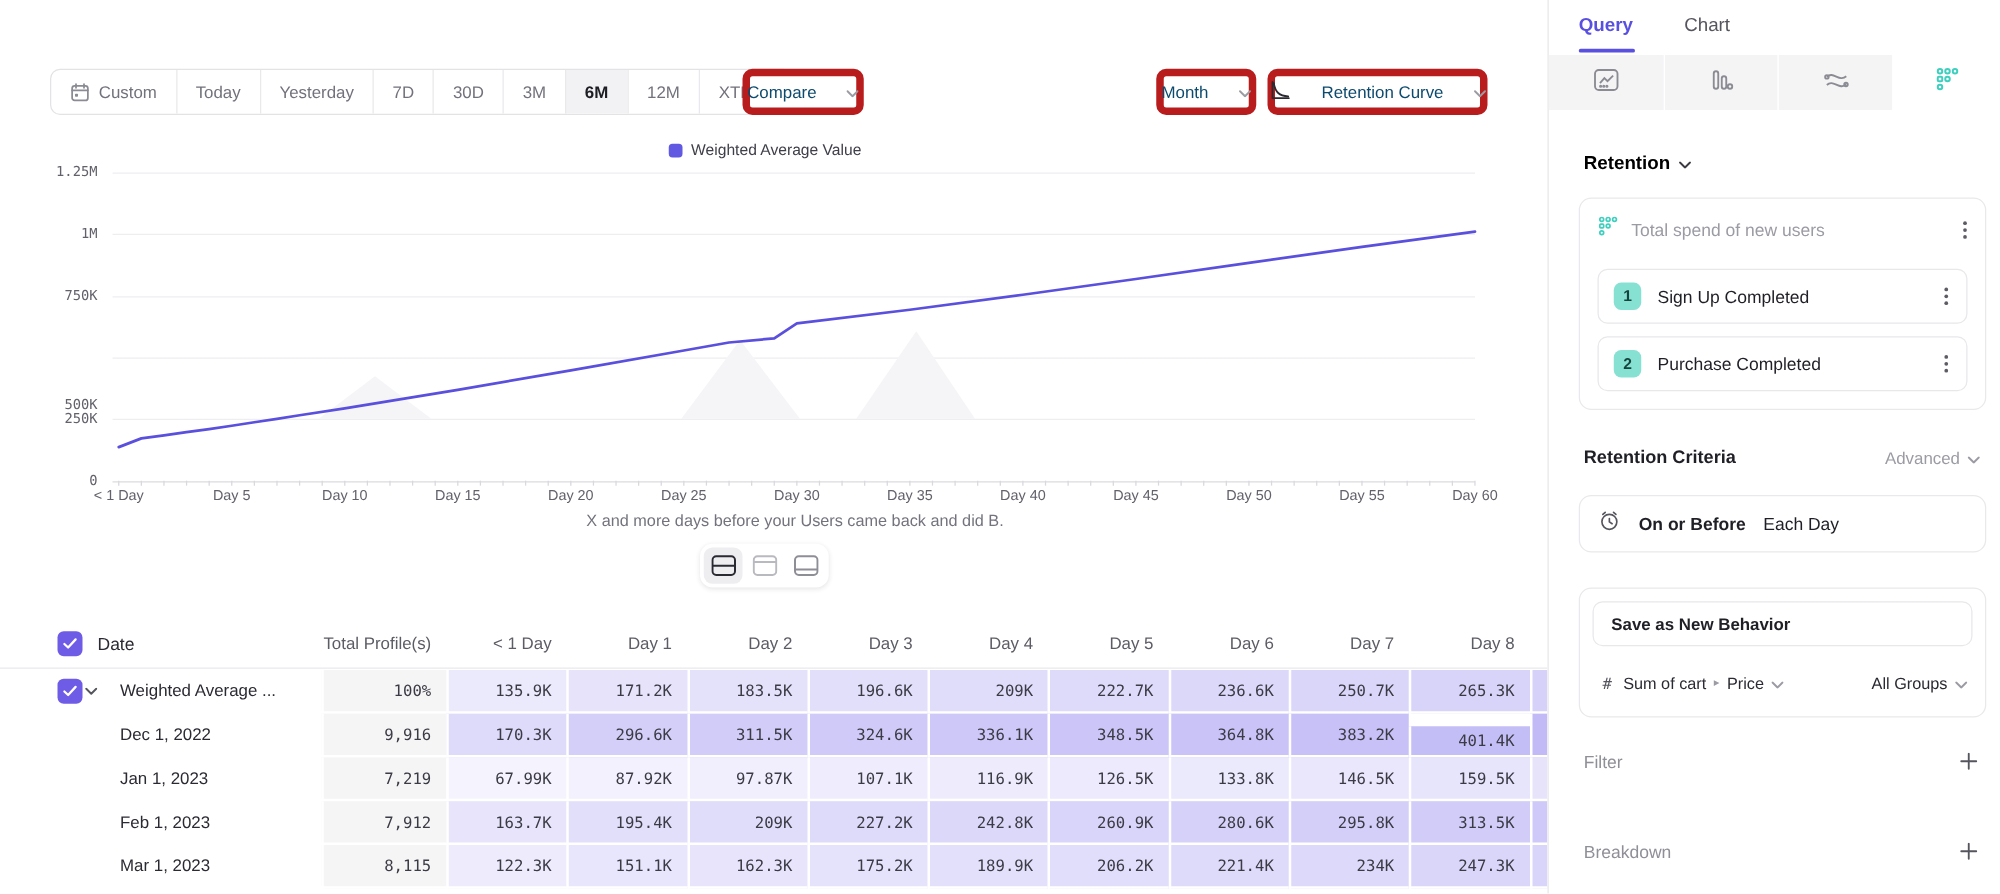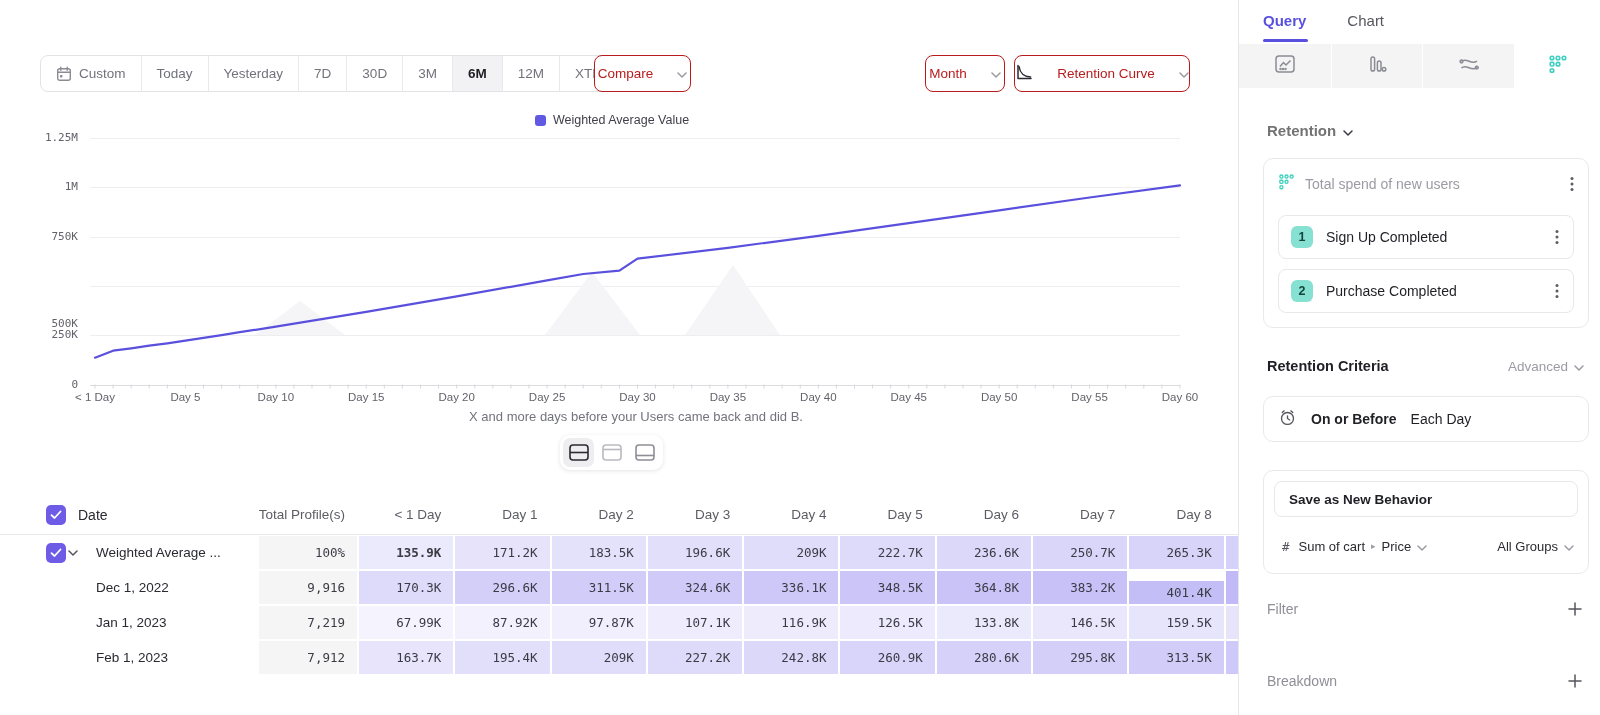--- a/index.html
+++ b/index.html
@@ -11,22 +11,22 @@
   .main { position: absolute; left: 0; top: 0; width: 1238px; height: 715px; }
 
   
   .seg { position: absolute; left: 40px; top: 55px; display: flex; align-items: stretch; height: 37px;
          border: 1px solid #e3e3e6; border-radius: 8px; background: #fff; overflow: hidden; }
   .seg-item { display: flex; align-items: center; gap: 7px; padding: 0 15px; font-size: 13.5px;
               color: #72727c; border-left: 1px solid #e9e9ec; cursor: pointer; white-space: nowrap; }
   .seg-item:first-child { border-left: none; }
   .seg-item.active { background: #f2f2f4; color: #1d1d24; font-weight: 700; }
   .btn { position: absolute; display: flex; align-items: center; justify-content: center; gap: 24px;
-         height: 37px; border: 1px solid #b91c1c; border-radius: 8px; background: #fff;
-         font-size: 13.5px; color: #b91c1c; cursor: pointer; white-space: nowrap; }
+         height: 37px; border: 6px solid #b91c1c; border-radius: 8px; background: #fff;
+         font-size: 13.5px; color: #0c4a6e; cursor: pointer; white-space: nowrap; }
   .btn-compare { left: 594px; top: 55px; width: 97px; }
   .btn-month   { left: 925px; top: 55px; width: 80px; }
   .btn-rc      { left: 1014px; top: 55px; width: 176px; }
 
   
   .legend { position: absolute; left: 0; top: 113px; width: 1224px; display: flex; justify-content: center;
             align-items: center; gap: 7px; font-size: 12.5px; color: #3f3f49; }
   .legend-swatch { width: 11px; height: 11px; border-radius: 3px; }
 
   
@@ -71,21 +71,21 @@
   .tabs { position: absolute; left: 24px; top: 12px; display: flex; gap: 41px; font-size: 15px; }
   .tab { cursor: pointer; color: #55555e; }
   .tab.active { color: #5a50e0; font-weight: 700; }
   .tab-underline { position: absolute; left: 24px; top: 39px; width: 45px; height: 3px; border-radius: 2px; background: #5a50e0; }
   .viewbar { position: absolute; left: 0; top: 44px; width: 362px; height: 44px; display: flex; }
   .viewbar-cell { width: 91.7px; display: flex; align-items: center; justify-content: center;
                   background: #f4f4f5; border-left: 1px solid #fff; cursor: pointer; }
   .viewbar-cell:first-child { border-left: none; }
   .viewbar-cell.active { background: #fff; flex: 1; }
   .sb-section-title { position: absolute; left: 28px; top: 122px; display: flex; align-items: center; gap: 7px;
-                      font-size: 15px; font-weight: 700; color: #737373; cursor: pointer; }
+                      font-size: 15px; font-weight: 700; color: #000000; cursor: pointer; }
   .card { position: absolute; border: 1px solid #e9e9ec; border-radius: 10px; background: #fff; }
   .card-behavior { left: 24px; top: 158px; width: 326px; height: 170px; }
   .behavior-head { position: absolute; left: 14px; right: 12px; top: 12px; height: 26px; display: flex; align-items: center; gap: 10px; }
   .behavior-title { flex: 1; font-size: 14px; color: #9b9ba3; }
   .step-row { position: absolute; left: 14px; right: 14px; height: 44px; border: 1px solid #e8e8eb; border-radius: 8px;
               display: flex; align-items: center; padding: 0 12px; gap: 13px; background: #fff; }
   .step-badge { width: 22px; height: 22px; border-radius: 6px; background: #87e1d3; color: #14443c;
                 font-size: 12.5px; font-weight: 700; display: flex; align-items: center; justify-content: center; }
   .step-label { flex: 1; font-size: 14px; color: #1f1f26; }
   .criteria-row { position: absolute; left: 28px; right: 16px; top: 358px; display: flex; align-items: center; justify-content: space-between; }
@@ -334,21 +334,21 @@
               </svg>
             </span>
             <span class="row-chevron">
               <svg width="10" height="6" viewBox="0 0 10 6" fill="none">
                 <path d="M1 1l4 4 4-4" stroke="#55555e" stroke-width="1.5" stroke-linecap="round" stroke-linejoin="round"></path>
               </svg>
             </span>
             <span class="row-label">Weighted Average ...</span>
           </div>
           <div class="c-total mono">100%</div>
-          <div class="c-val mono" style="background: rgba(104, 88, 233, 0.133); font-weight: bold;">135.9K</div>
+          <div class="c-val mono" style="background: rgba(104, 88, 233, 0.133);">135.9K</div>
           <div class="c-val mono" style="background: rgba(104, 88, 233, 0.17);">171.2K</div>
           <div class="c-val mono" style="background: rgba(104, 88, 233, 0.18);">183.5K</div>
           <div class="c-val mono" style="background: rgba(104, 88, 233, 0.192);">196.6K</div>
           <div class="c-val mono" style="background: rgba(104, 88, 233, 0.204);">209K</div>
           <div class="c-val mono" style="background: rgba(104, 88, 233, 0.22);">222.7K</div>
           <div class="c-val mono" style="background: rgba(104, 88, 233, 0.23);">236.6K</div>
           <div class="c-val mono" style="background: rgba(104, 88, 233, 0.243);">250.7K</div>
           <div class="c-val mono" style="background: rgba(104, 88, 233, 0.26);">265.3K</div>
           <div class="c-sliver" style="background: rgba(104, 88, 233, 0.275);"></div>
         </div>
@@ -392,20 +392,36 @@
           <div class="c-val mono" style="background: rgba(104, 88, 233, 0.16);">163.7K</div>
           <div class="c-val mono" style="background: rgba(104, 88, 233, 0.192);">195.4K</div>
           <div class="c-val mono" style="background: rgba(104, 88, 233, 0.204);">209K</div>
           <div class="c-val mono" style="background: rgba(104, 88, 233, 0.224);">227.2K</div>
           <div class="c-val mono" style="background: rgba(104, 88, 233, 0.235);">242.8K</div>
           <div class="c-val mono" style="background: rgba(104, 88, 233, 0.255); padding-left: 10px;">260.9K</div>
           <div class="c-val mono" style="background: rgba(104, 88, 233, 0.275);">280.6K</div>
           <div class="c-val mono" style="background: rgba(104, 88, 233, 0.29);">295.8K</div>
           <div class="c-val mono" style="background: rgba(104, 88, 233, 0.306);">313.5K</div>
           <div class="c-sliver" style="background: rgba(104, 88, 233, 0.32);"></div>
+        </div>
+        <div class="trow">
+          <div class="c-date">
+            <span class="row-label">Mar 1, 2023</span>
+          </div>
+          <div class="c-total mono">8,115</div>
+          <div class="c-val mono" style="background: rgba(104, 88, 233, 0.118);">122.3K</div>
+          <div class="c-val mono" style="background: rgba(104, 88, 233, 0.15);">151.1K</div>
+          <div class="c-val mono" style="background: rgba(104, 88, 233, 0.16);">162.3K</div>
+          <div class="c-val mono" style="background: rgba(104, 88, 233, 0.173);">175.2K</div>
+          <div class="c-val mono" style="background: rgba(104, 88, 233, 0.184);">189.9K</div>
+          <div class="c-val mono" style="background: rgba(104, 88, 233, 0.2);">206.2K</div>
+          <div class="c-val mono" style="background: rgba(104, 88, 233, 0.216);">221.4K</div>
+          <div class="c-val mono" style="background: rgba(104, 88, 233, 0.227);">234K</div>
+          <div class="c-val mono" style="background: rgba(104, 88, 233, 0.243);">247.3K</div>
+          <div class="c-sliver" style="background: rgba(104, 88, 233, 0.255);"></div>
         </div>
       </div>
   </div>
 
   <div class="sidebar">
     <div class="tabs">
       <span class="tab active">Query</span>
       <span class="tab">Chart</span>
     </div>
     <div class="tab-underline"></div>

